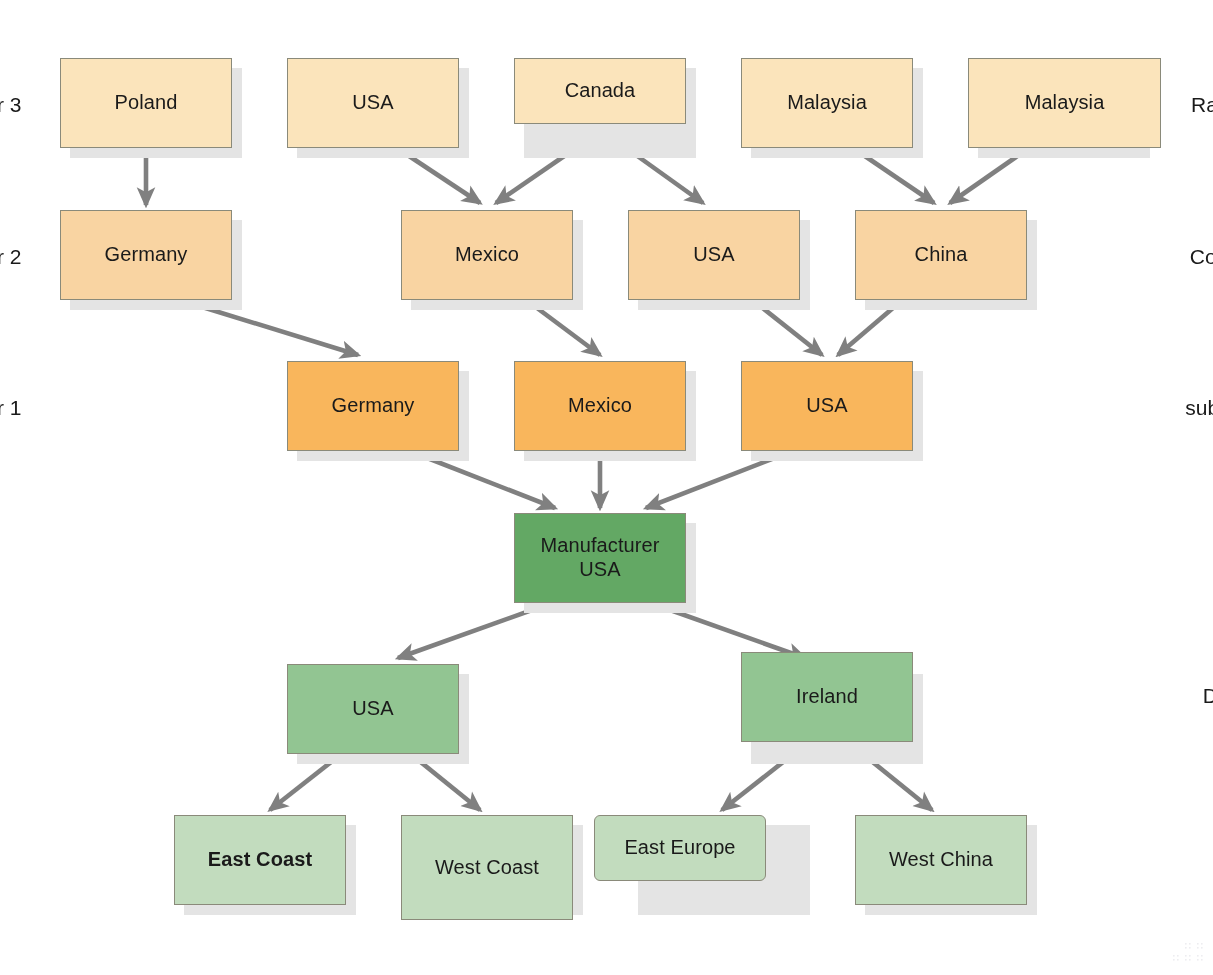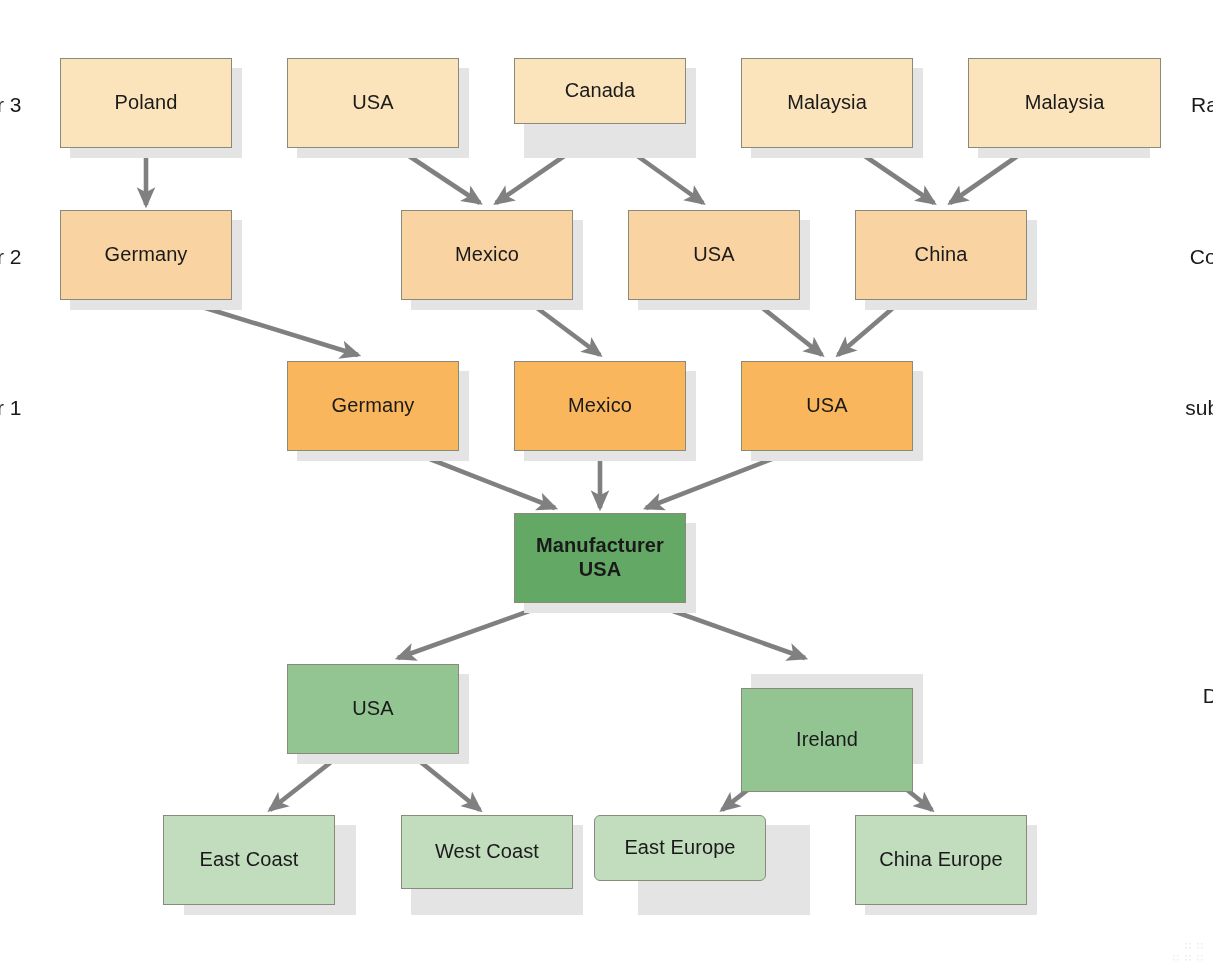--- a/index.html
+++ b/index.html
@@ -47,21 +47,21 @@
     white-space: pre-line;
   }
   .shadow {
     position: absolute;
     background: #e4e4e4;
     z-index: 2;
   }
   .tier-raw      { background: #fbe4bb; }
   .tier-comp     { background: #f9d4a2; }
   .tier-sub      { background: #f9b65c; }
-  .tier-manu     { background: #63a864; font-weight: bold; }
+  .tier-manu     { background: #63a864; font-weight: normal; }
   .tier-dist     { background: #92c592; }
   .tier-cust     { background: #c2dcbe; }
 
   .side-label {
     position: absolute;
     font-size: 21px;
     color: #1a1a1a;
     line-height: 1.25;
     z-index: 4;
     white-space: pre-line;
@@ -183,35 +183,35 @@
   </div>
 
   <div class="node tier-manu" style="left:514px; top:513px; width:172px; height:90px;">
     <span class="node-label">Manufacturer
 USA</span>
   </div>
 
   <div class="node tier-dist" style="left:287px; top:664px; width:172px; height:90px;">
     <span class="node-label">USA</span>
   </div>
-  <div class="node tier-dist" style="left:741px; top:688px; width:172px; height:104px;">
+  <div class="node tier-dist" style="left:741px; top:652px; width:172px; height:90px;">
     <span class="node-label">Ireland</span>
   </div>
 
-  <div class="node tier-cust" style="left:163px; top:815px; width:172px; height:90px;">
+  <div class="node tier-cust" style="left:174px; top:815px; width:172px; height:90px;font-weight:bold;">
     <span class="node-label">East Coast</span>
   </div>
-  <div class="node tier-cust" style="left:401px; top:815px; width:172px; height:74px;">
+  <div class="node tier-cust" style="left:401px; top:815px; width:172px; height:105px;">
     <span class="node-label">West Coast</span>
   </div>
   <div class="node tier-cust" style="left:594px; top:815px; width:172px; height:66px;border-radius:6px;">
     <span class="node-label">East Europe</span>
   </div>
   <div class="node tier-cust" style="left:855px; top:815px; width:172px; height:90px;">
-    <span class="node-label">China Europe</span>
+    <span class="node-label">West China</span>
   </div>
 
   <div class="side-label left" style="left:-3px; top:92px;">r 3</div>
   <div class="side-label left" style="left:-3px; top:244px;">r 2</div>
   <div class="side-label left" style="left:-3px; top:395px;">r 1</div>
 
   <div class="side-label right" style="left:1172px; top:92px; width:80px;">Raw</div>
   <div class="side-label right" style="left:1172px; top:244px; width:80px;">Com</div>
   <div class="side-label right" style="left:1168px; top:395px; width:80px;">suba</div>
   <div class="side-label right" style="left:1186px; top:547px; width:80px;">As</div>

